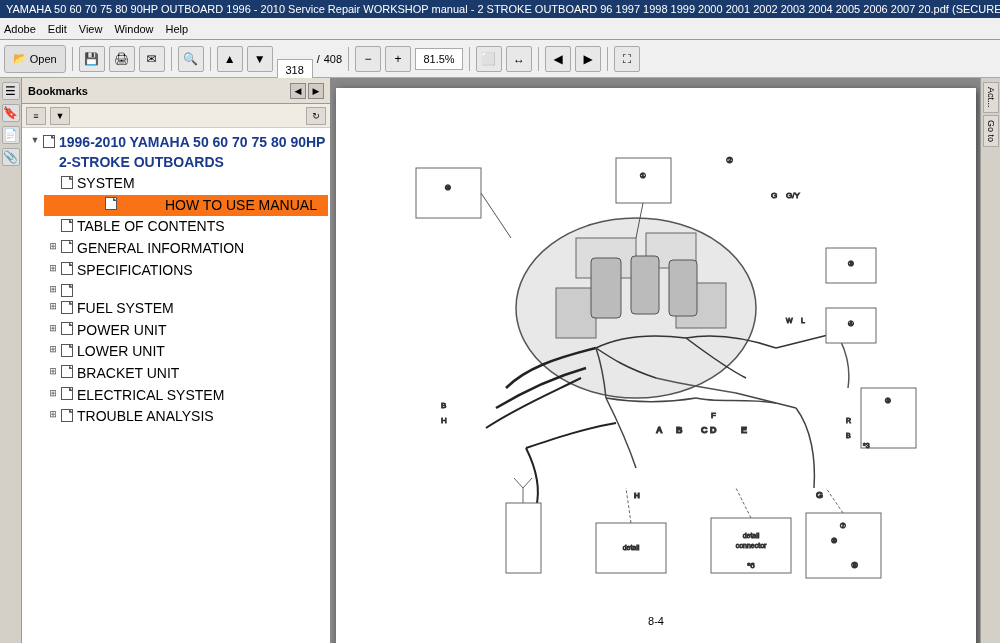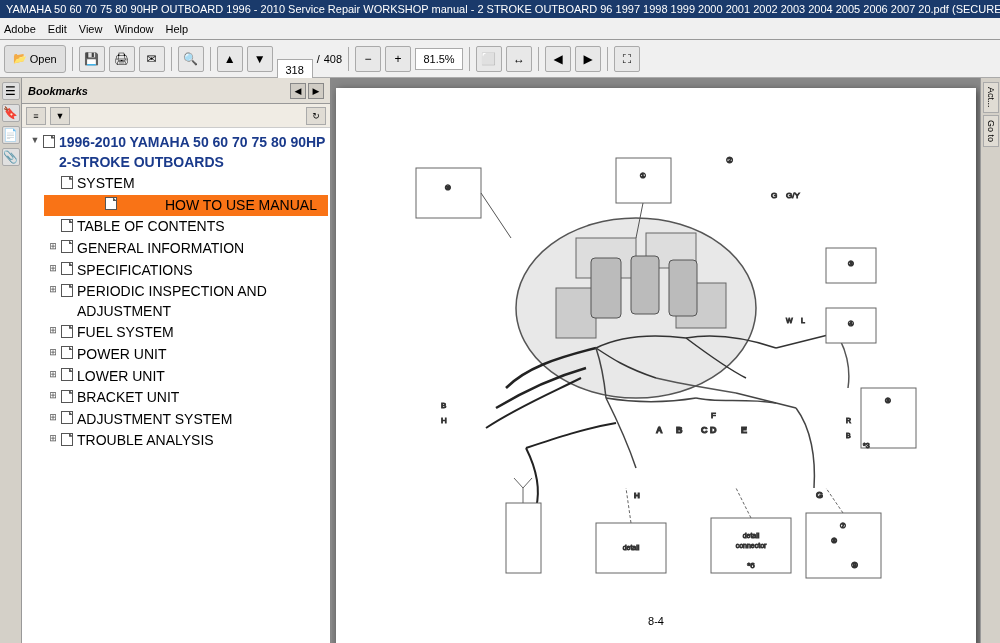--- a/index.html
+++ b/index.html
@@ -137,21 +137,20 @@
       border-bottom: 1px solid #999;
       padding: 4px 6px;
       display: flex;
       align-items: center;
       justify-content: space-between;
       height: 26px;
     }
     .bookmarks-header-title {
       font-weight: bold;
       font-size: 11px;
-      font-style: italic;
     }
     .bookmarks-header-btns {
       display: flex;
       gap: 2px;
     }
     .header-btn {
       width: 16px;
       height: 16px;
       background: #d0ccc4;
       border: 1px solid #888;
@@ -419,21 +418,20 @@
               <div class="doc-icon"></div>
             </div>
             <span class="bookmark-label">SPECIFICATIONS</span>
           </div>
 
           <div class="bookmark-item">
             <div class="bookmark-expand" style="color:#555">⊞</div>
             <div class="bookmark-icon">
               <div class="doc-icon"></div>
             </div>
-            <span class="bookmark-label">PERIODIC INSPECTION AND ADJUSTMENT</span>
           </div>
 
           <div class="bookmark-item">
             <div class="bookmark-expand" style="color:#555">⊞</div>
             <div class="bookmark-icon">
               <div class="doc-icon"></div>
             </div>
             <span class="bookmark-label">FUEL SYSTEM</span>
           </div>
 
@@ -459,21 +457,21 @@
               <div class="doc-icon"></div>
             </div>
             <span class="bookmark-label">BRACKET UNIT</span>
           </div>
 
           <div class="bookmark-item">
             <div class="bookmark-expand" style="color:#555">⊞</div>
             <div class="bookmark-icon">
               <div class="doc-icon"></div>
             </div>
-            <span class="bookmark-label">ADJUSTMENT SYSTEM</span>
+            <span class="bookmark-label">ELECTRICAL SYSTEM</span>
           </div>
 
           <div class="bookmark-item">
             <div class="bookmark-expand" style="color:#555">⊞</div>
             <div class="bookmark-icon">
               <div class="doc-icon"></div>
             </div>
             <span class="bookmark-label">TROUBLE ANALYSIS</span>
           </div>
         </div>

